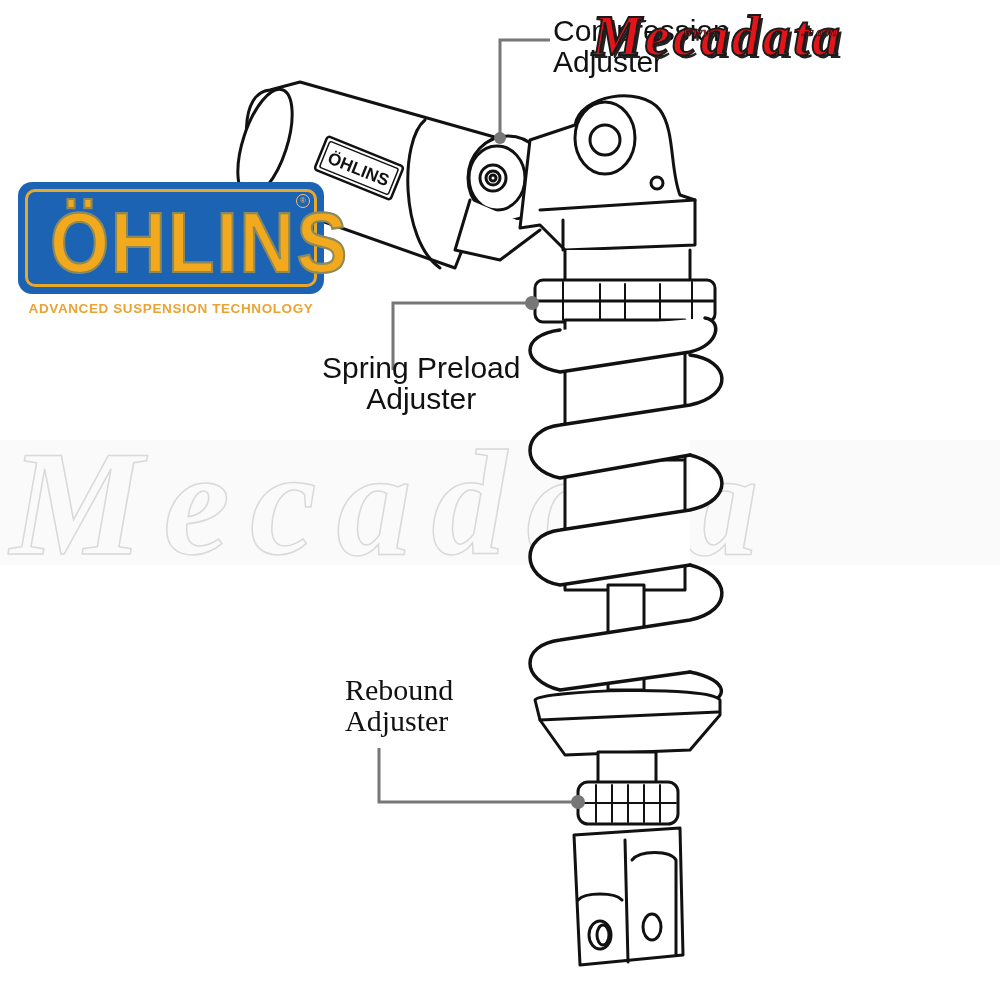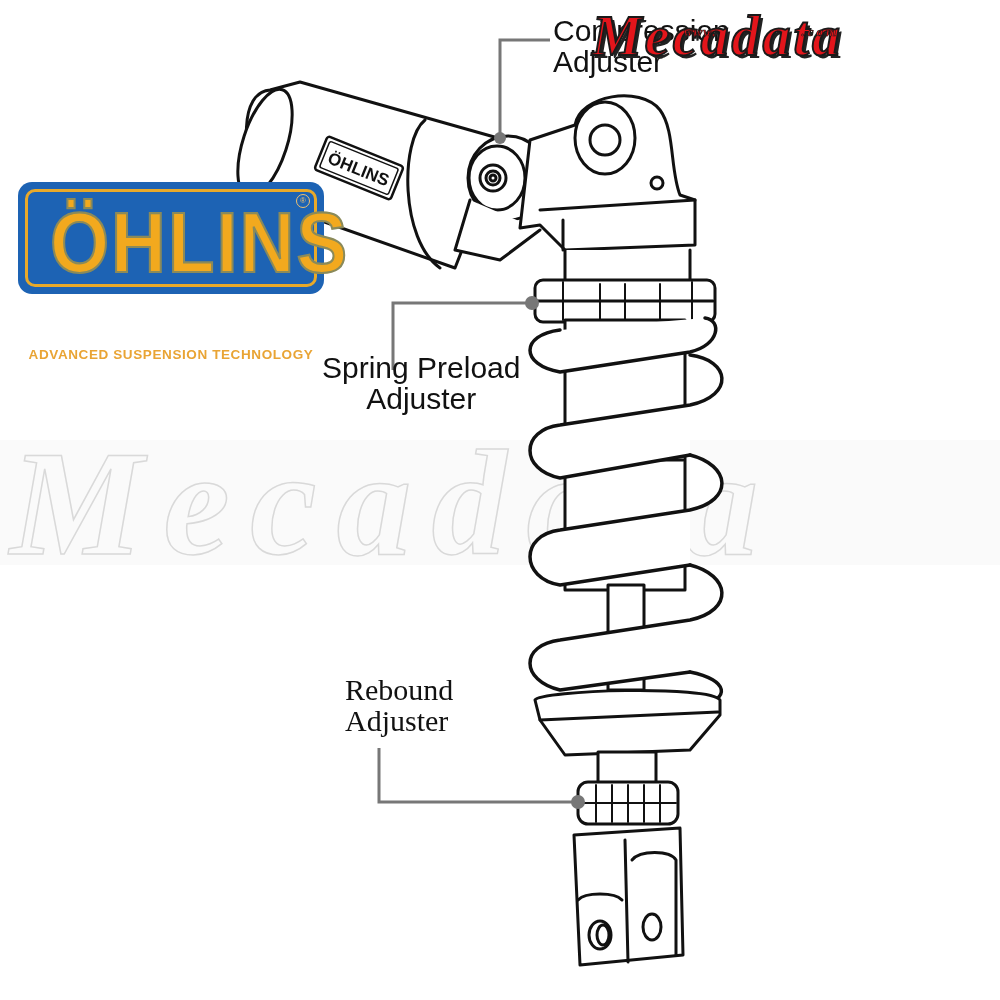--- a/index.html
+++ b/index.html
@@ -5,21 +5,21 @@
   html, body { margin:0; padding:0; background:#ffffff; }
   body { width:1000px; height:1000px; position:relative; overflow:hidden; font-family:"Liberation Sans", sans-serif; }
   .stage { position:absolute; left:0; top:0; width:1000px; height:1000px; }
   svg.art { position:absolute; left:0; top:0; }
   .label { position:absolute; font-family:"Liberation Sans", sans-serif; font-size:30px; line-height:31px; color:#111; white-space:nowrap; }
   .label span { display:block; }
   .ohlins-logo { position:absolute; left:18px; top:182px; width:306px; height:112px; background:#1d63b4; border-radius:14px; box-sizing:border-box; }
   .ohlins-logo .inner { position:absolute; left:7px; top:7px; right:7px; bottom:7px; border:3px solid #e8a92a; border-radius:10px; }
   .ohlins-word { position:absolute; left:32px; top:12px; font-family:"Liberation Sans", sans-serif; font-weight:bold; font-size:76px; letter-spacing:2px; color:#f2a91e; -webkit-text-stroke:2px #8a8a5a; transform:scaleY(1.12); transform-origin:top left; }
   .reg { position:absolute; right:14px; top:12px; width:12px; height:12px; border:1.5px solid #f0c070; border-radius:50%; color:#f0c070; font-size:8px; line-height:12px; text-align:center; }
-  .tagline { position:absolute; left:18px; top:301px; width:306px; text-align:center; font-size:13.5px; font-weight:bold; color:#e9a434; letter-spacing:0.6px;margin-top:46px; }
+  .tagline { position:absolute; left:18px; top:301px; width:306px; text-align:center; font-size:13.5px; font-weight:bold; color:#e9a434; letter-spacing:0.6px; }
   .mecadata-top { position:absolute; left:592px; top:8px; font-family:"Liberation Serif", serif; font-style:italic; font-weight:bold; font-size:56px; color:#e3151b; letter-spacing:3px; -webkit-text-stroke:2px #1a1a1a; text-shadow:3px 3px 0 #222; line-height:56px; }
   .mecadata-top .www { position:absolute; left:92px; top:-4px; font-size:13px; -webkit-text-stroke:0.6px #1a1a1a; letter-spacing:1px; text-shadow:none; }
   .mecadata-top .dotcom { position:absolute; right:4px; top:-4px; font-size:13px; -webkit-text-stroke:0.6px #1a1a1a; text-shadow:none; }
   .watermark { position:absolute; left:0; top:440px; width:1000px; height:125px; background:rgba(245,245,245,0.55); }
   .watermark-text { position:absolute; left:10px; top:438px; font-family:"Liberation Serif", serif; font-style:italic; font-weight:bold; font-size:150px; letter-spacing:20px; color:transparent; -webkit-text-stroke:1.5px #d9d9d9; line-height:130px; }
 </style>
 </head>
 <body>
 
 <div class="stage">

